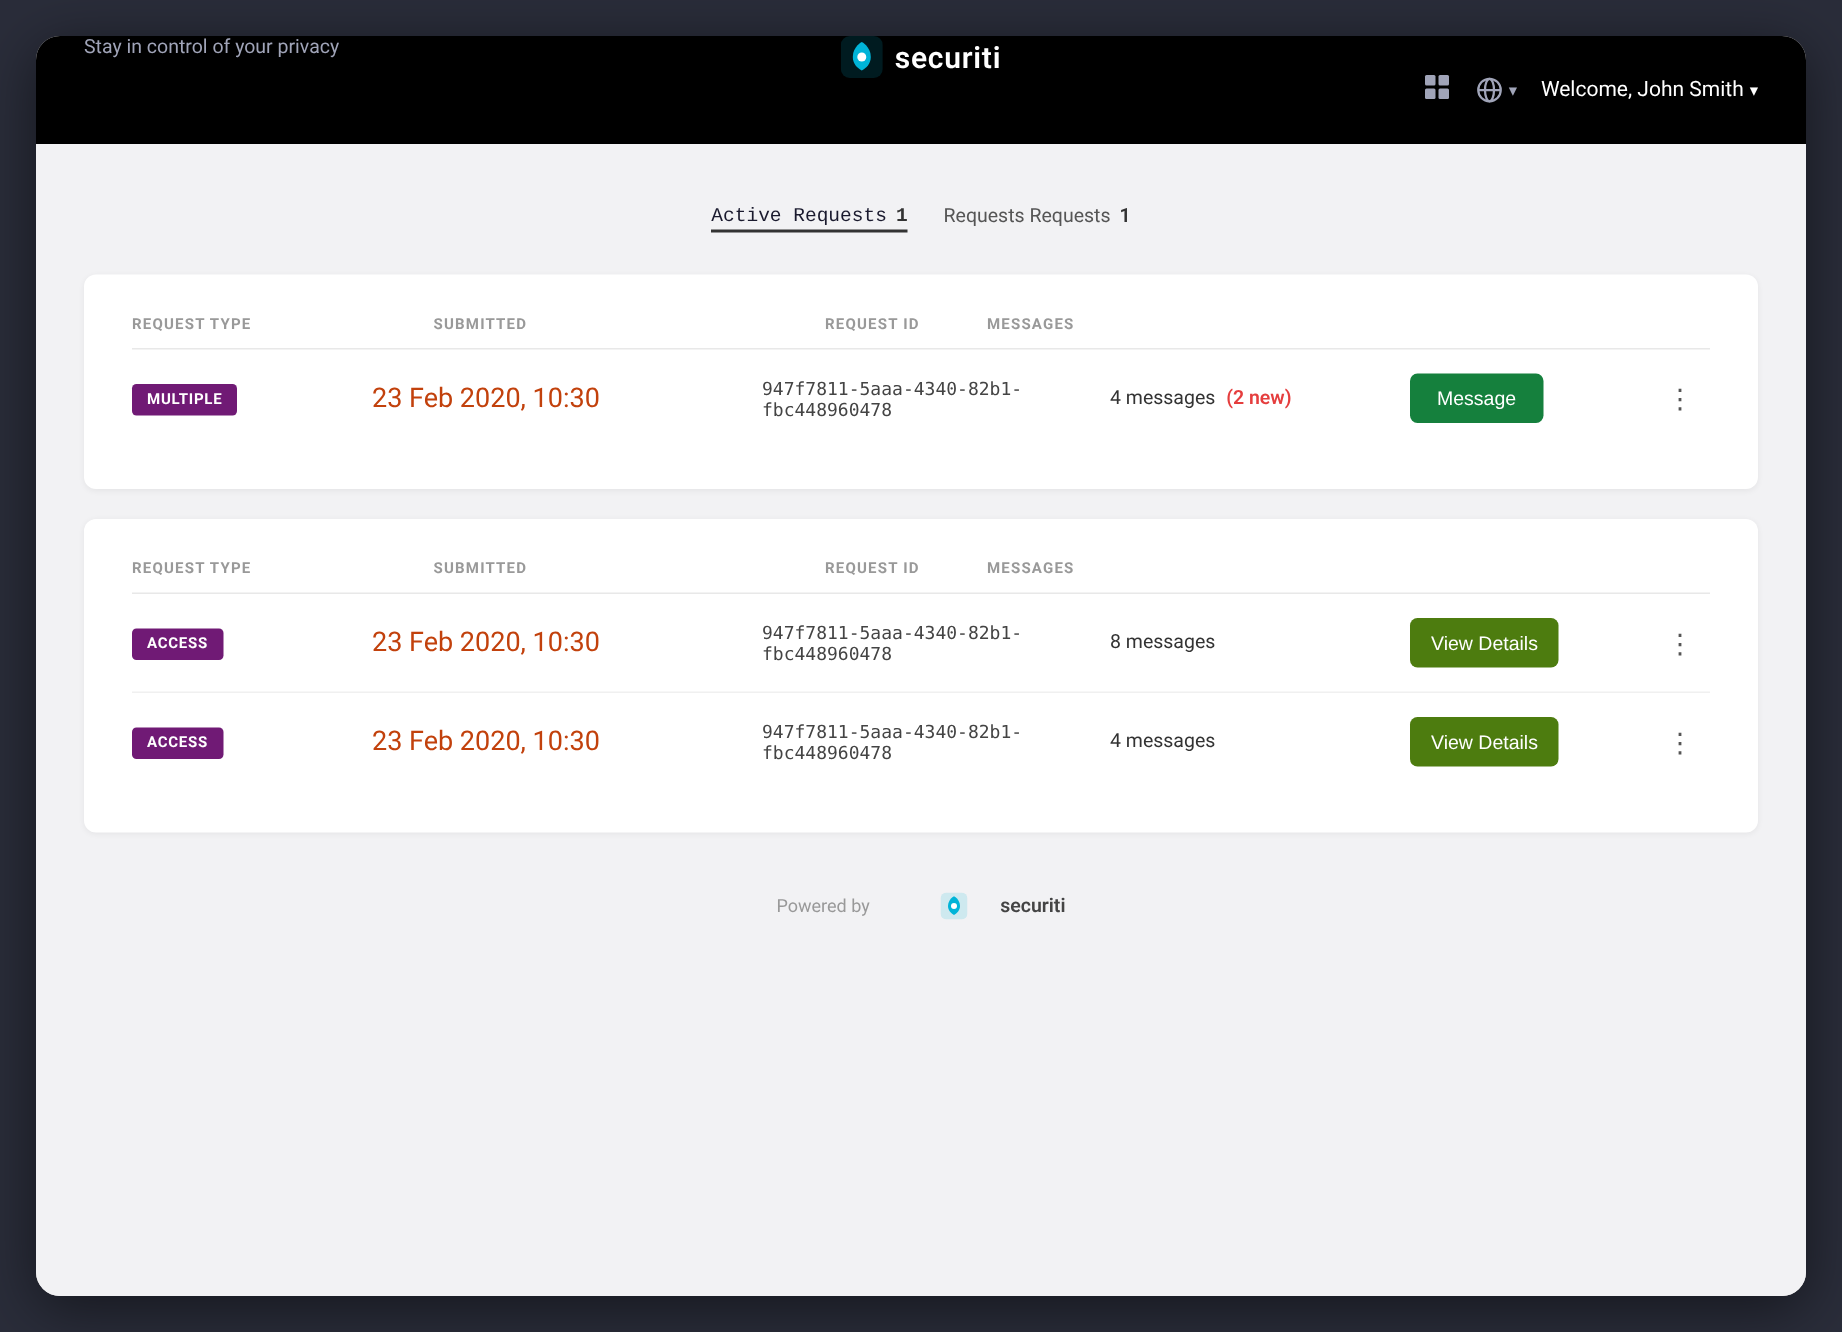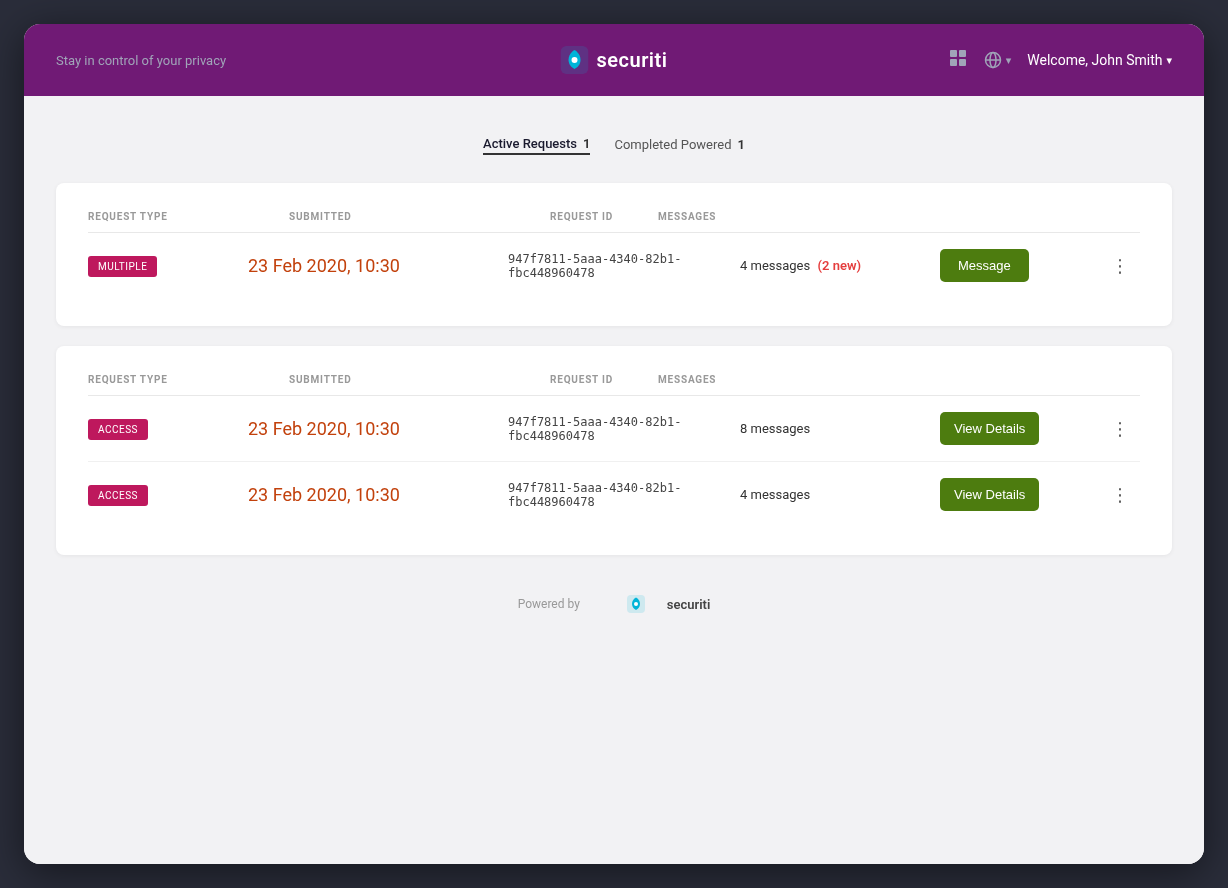--- a/index.html
+++ b/index.html
@@ -16,24 +16,23 @@
       min-height: 840px;
       background: #f0f0f0;
       border-radius: 16px;
       overflow: hidden;
       box-shadow: 0 8px 40px rgba(0,0,0,0.5);
       display: flex;
       flex-direction: column;
     }
     
     .header {
-      background: #701a75;
+      background: #000000;
       height: 72px;
       display: flex;
-      align-items: center;
       padding: 0 32px;
       flex-shrink: 0;
       gap: 42px;
     }
     .header-tagline {
       color: #a0a4b8;
       font-size: 13px;
       flex: 1;
     }
     .header-logo {
@@ -109,20 +108,21 @@
       cursor: pointer;
       display: flex;
       align-items: center;
       gap: 6px;
       padding-bottom: 2px;
     }
     .tab.active {
       border-bottom: 2px solid #333;
       color: #1a1a2e;
       font-weight: 500;
+      font-family: Liberation Mono, monospace;
     }
     .tab-count {
       font-weight: 600;
       color: #333;
     }
     
     .card {
       background: #ffffff;
       border-radius: 8px;
       padding: 28px 32px;
@@ -155,24 +155,24 @@
       grid-template-columns: 160px 220px 1fr 200px 160px 40px;
       align-items: center;
       padding: 16px 0;
       border-bottom: 1px solid #f0f0f0;
     }
     .table-row:last-child {
       border-bottom: none;
     }
     .badge {
       display: inline-block;
-      background: #be185d;
+      background: #701a75;
       color: #ffffff;
       font-size: 10px;
-      font-weight: 400;
+      font-weight: 700;
       padding: 5px 10px;
       border-radius: 3px;
       letter-spacing: 0.5px;
     }
     .cell-text {
       font-size: 18px;
       color: #c2410c;
     }
     .cell-id {
       font-size: 12px;
@@ -183,21 +183,21 @@
     .messages-cell {
       font-size: 13px;
       color: #333;
     }
     .new-badge {
       color: #e53e3e;
       font-weight: 600;
       margin-left: 4px;
     }
     .btn-message {
-      background: #4d7c0f;
+      background: #15803d;
       color: #ffffff;
       border: none;
       border-radius: 5px;
       padding: 9px 18px;
       font-size: 13px;
       font-weight: 500;
       cursor: pointer;
     }
     .btn-view-details {
       background: #4d7c0f;
@@ -284,21 +284,21 @@
   </header>
 
   <main class="main-content">
 
     <nav class="tabs">
       <div class="tab active">
         <span>Active Requests</span>
         <span class="tab-count">1</span>
       </div>
       <div class="tab">
-        <span>Completed Powered</span>
+        <span>Requests Requests</span>
         <span class="tab-count">1</span>
       </div>
     </nav>
 
     <div class="card">
       <div class="table-header">
         <span class="col-header">REQUEST TYPE</span>
         <span class="col-header">SUBMITTED</span>
         <span class="col-header">REQUEST ID</span>
         <span class="col-header">MESSAGES</span>

